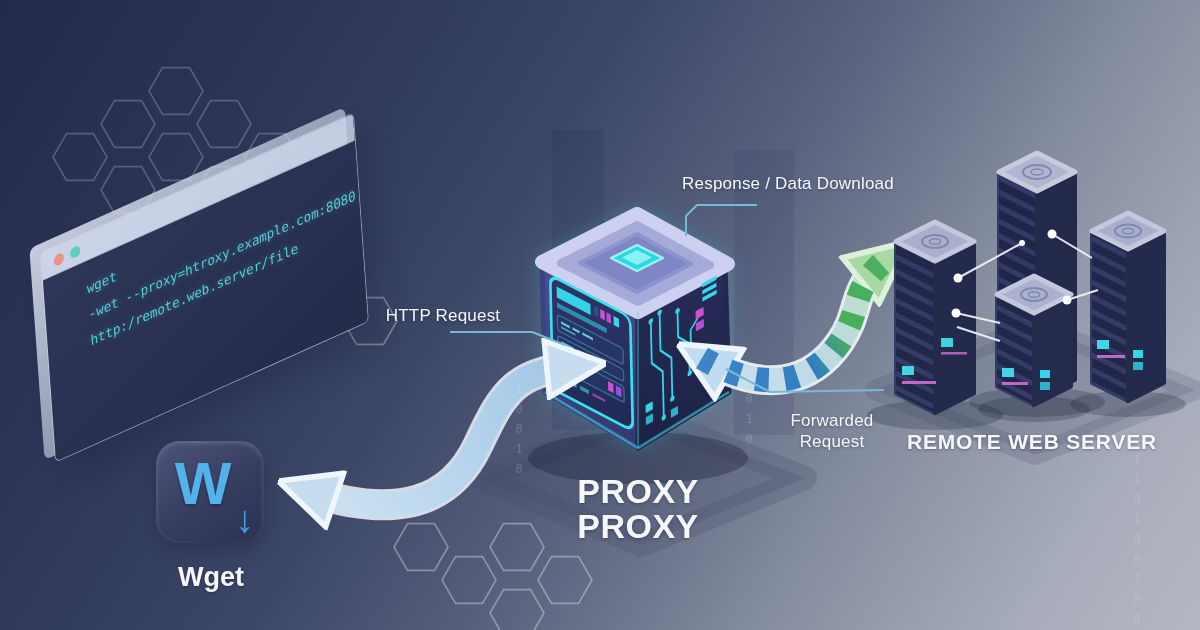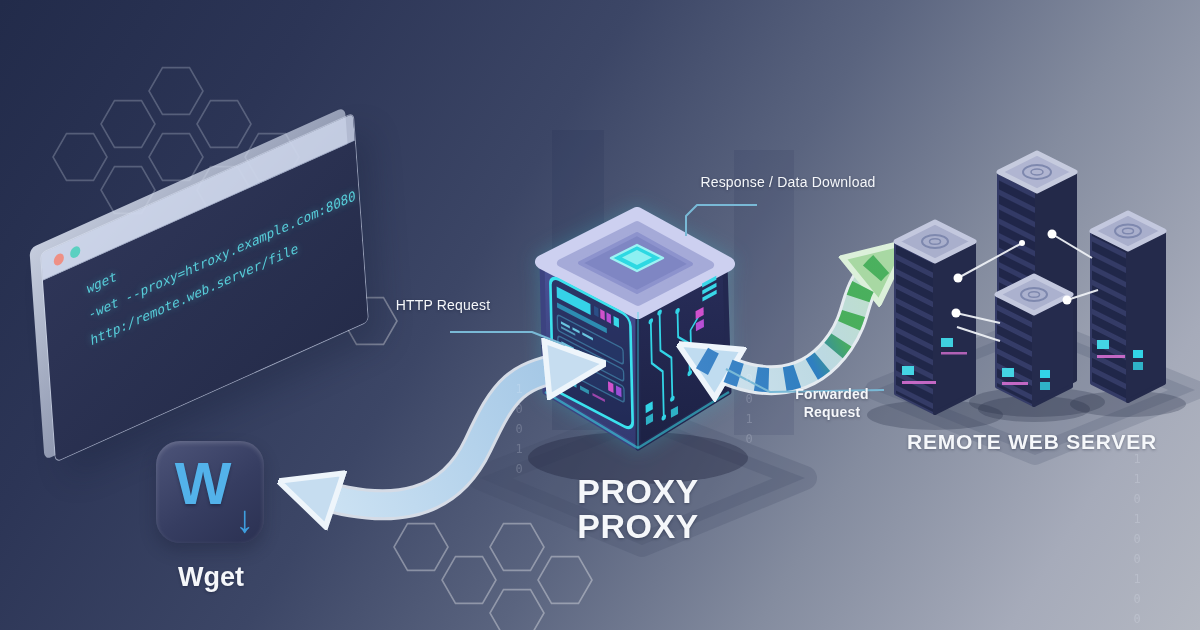--- a/index.html
+++ b/index.html
@@ -2,21 +2,21 @@
 <html><head>
 <meta charset="utf-8">
 <style>
   html,body{margin:0;padding:0;}
   body{width:1200px;height:630px;overflow:hidden;font-family:"Liberation Sans",sans-serif;}
   .stage{position:relative;width:1200px;height:630px;overflow:hidden;
     background:linear-gradient(122deg,#222b4a 0%,#2c3556 18%,#3c466653 40%,#3c4666 40%,#5a647f 55%,#848c9f 72%,#a6abba 88%,#b4b8c2 100%);
     background:linear-gradient(122deg,#222b4a 0%,#2c3556 20%,#3c4666 40%,#5a647f 56%,#848c9f 72%,#a6abba 88%,#b4b8c2 100%);}
   svg{position:absolute;left:0;top:0;}
   .label{position:absolute;color:#f5f7fa;text-shadow:0 1px 3px rgba(10,15,35,.35);text-align:center;}
-  .lbl-small{font-size:14px;font-weight:400;letter-spacing:.2px;}
+  .lbl-small{font-size:17px;font-weight:400;letter-spacing:.2px;}
   .lbl-proxy{font-size:34px;font-weight:800;line-height:1.02;letter-spacing:.5px;}
   .lbl-remote{font-size:21px;font-weight:700;letter-spacing:.8px;}
   .lbl-wget{font-size:27px;font-weight:700;}
   
   .terminal{position:absolute;left:0;top:0;width:342px;height:208px;
     transform:matrix(0.912,-0.409,0.072,0.998,40,253);transform-origin:0 0;
     border:1.5px solid rgba(216,224,242,.6);border-radius:6px;
     box-shadow:14px 22px 30px rgba(20,26,50,.25);}
   .terminal::before{content:"";position:absolute;inset:-2px;transform:translate(-10px,-8px);
     background:linear-gradient(150deg,rgba(225,232,246,.85),rgba(160,172,200,.45));
@@ -282,19 +282,19 @@
 
   <div class="wget-icon">
     <div class="wget-letter">W</div>
     <div class="wget-dl">↓</div>
   </div>
 
   <div class="binary" style="left:512px;top:382px;">10010</div>
   <div class="binary" style="left:742px;top:372px;">0010</div>
   <div class="binary" style="left:1130px;top:452px;">110100100</div>
 
-  <div class="label lbl-small" style="left:360px;top:297px;width:166px;">HTTP Request</div>
+  <div class="label lbl-small" style="left:360px;top:306px;width:166px;">HTTP Request</div>
   <div class="label lbl-small" style="left:665px;top:174px;width:246px;">Response / Data Download</div>
-  <div class="label lbl-small" style="left:772px;top:386px;width:120px;line-height:1.25;font-weight:bold;">Forwarded Request</div>
+  <div class="label lbl-small" style="left:772px;top:410px;width:120px;line-height:1.25;">Forwarded Request</div>
   <div class="label lbl-proxy" style="left:547px;top:474px;width:182px;">PROXY PROXY</div>
   <div class="label lbl-remote" style="left:882px;top:430px;width:300px;">REMOTE WEB SERVER</div>
   <div class="label lbl-wget" style="left:151px;top:562px;width:120px;">Wget</div>
 </div>
 
 </body></html>

